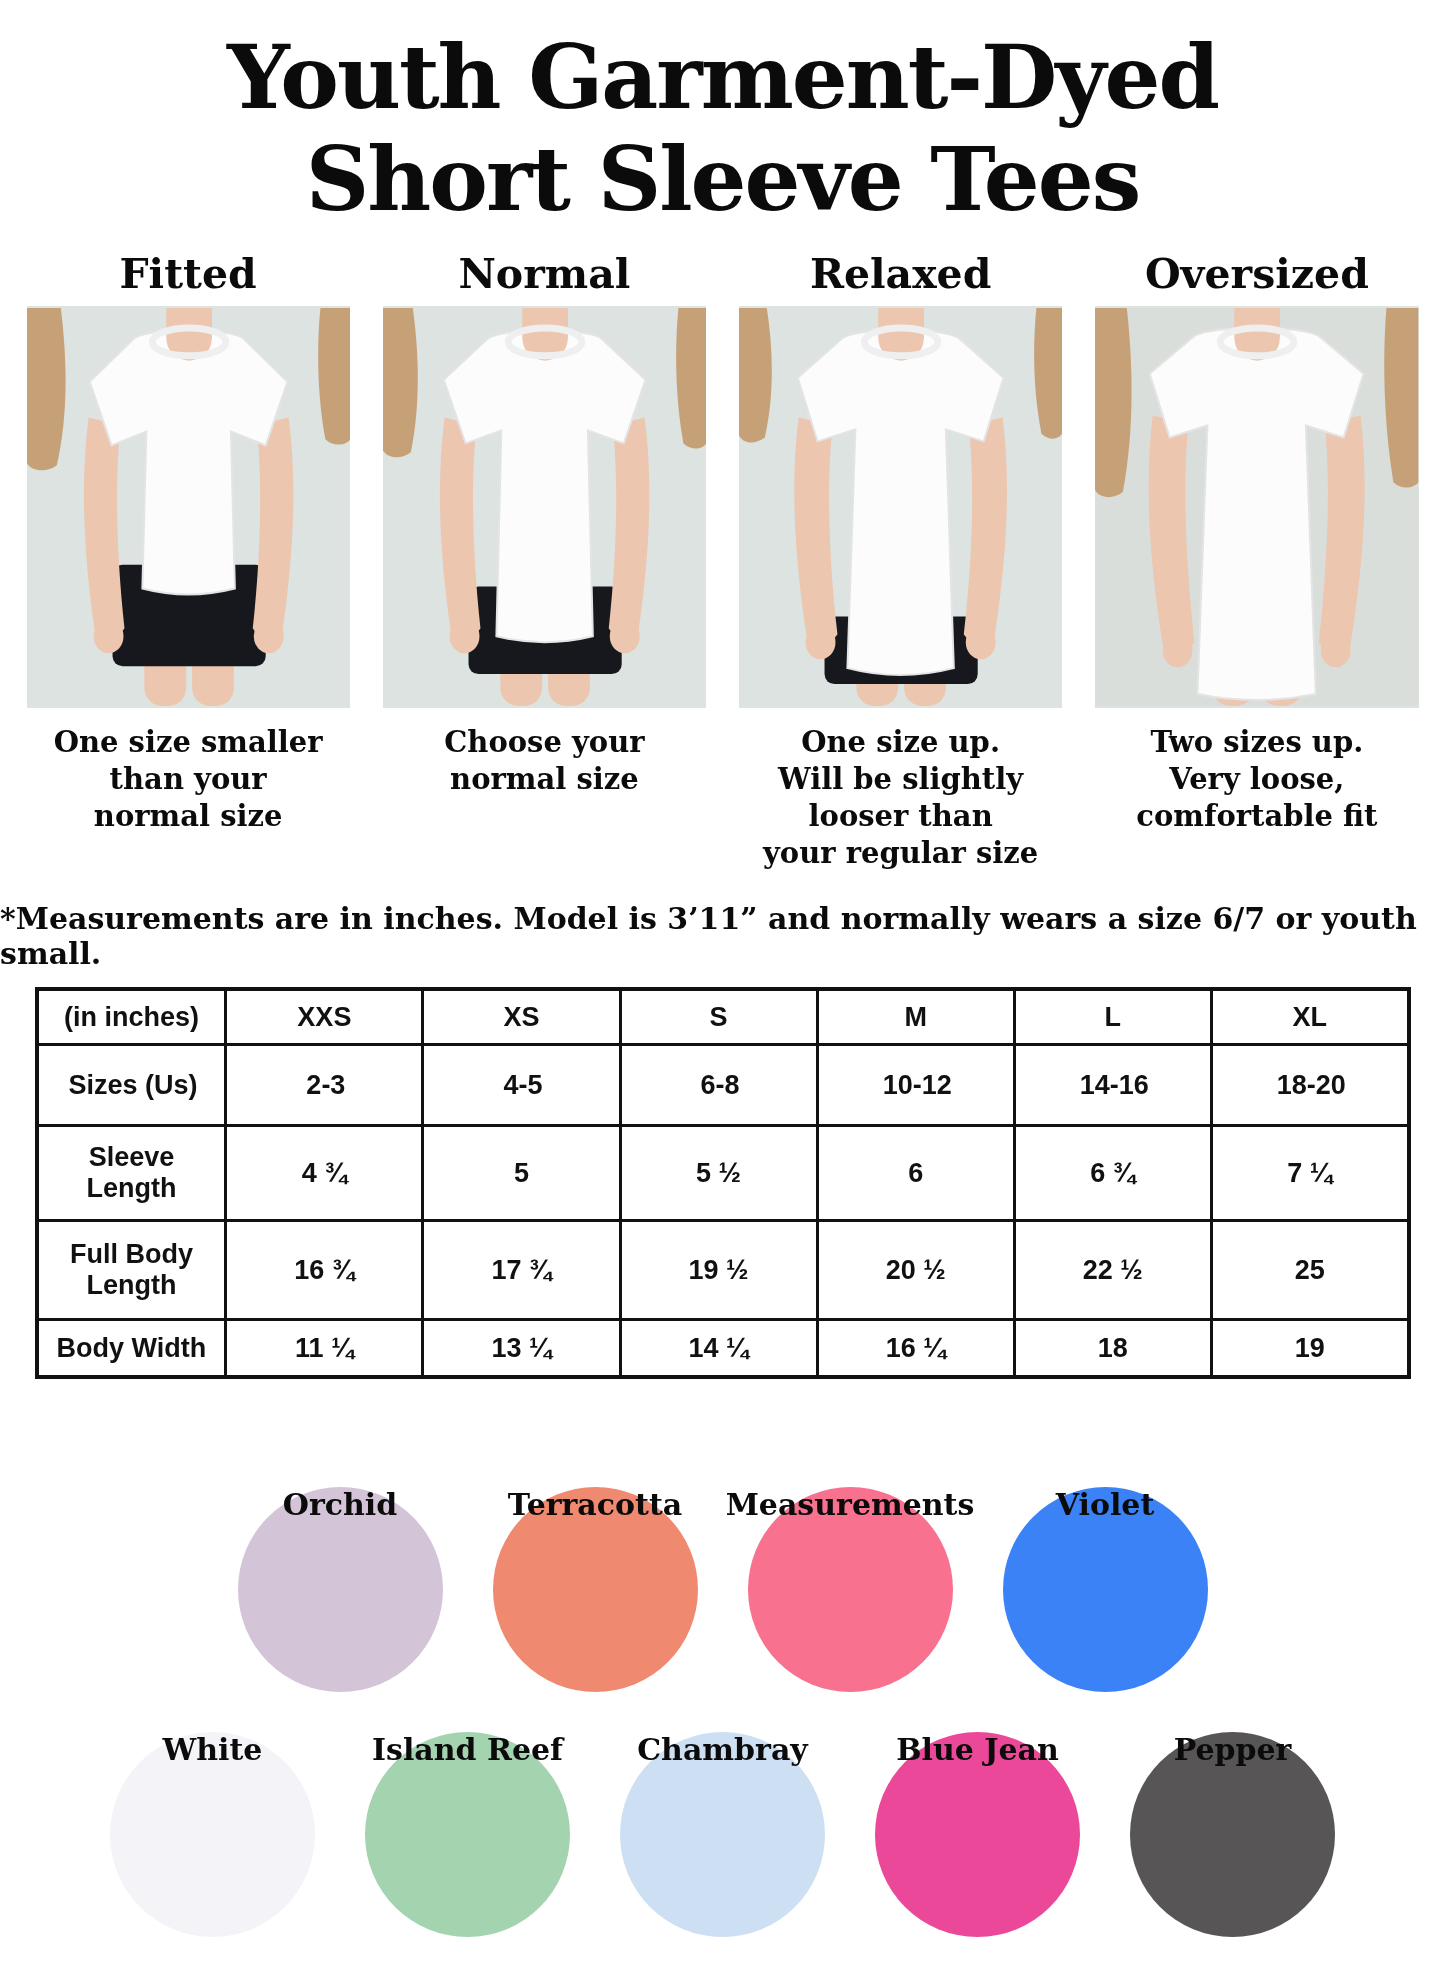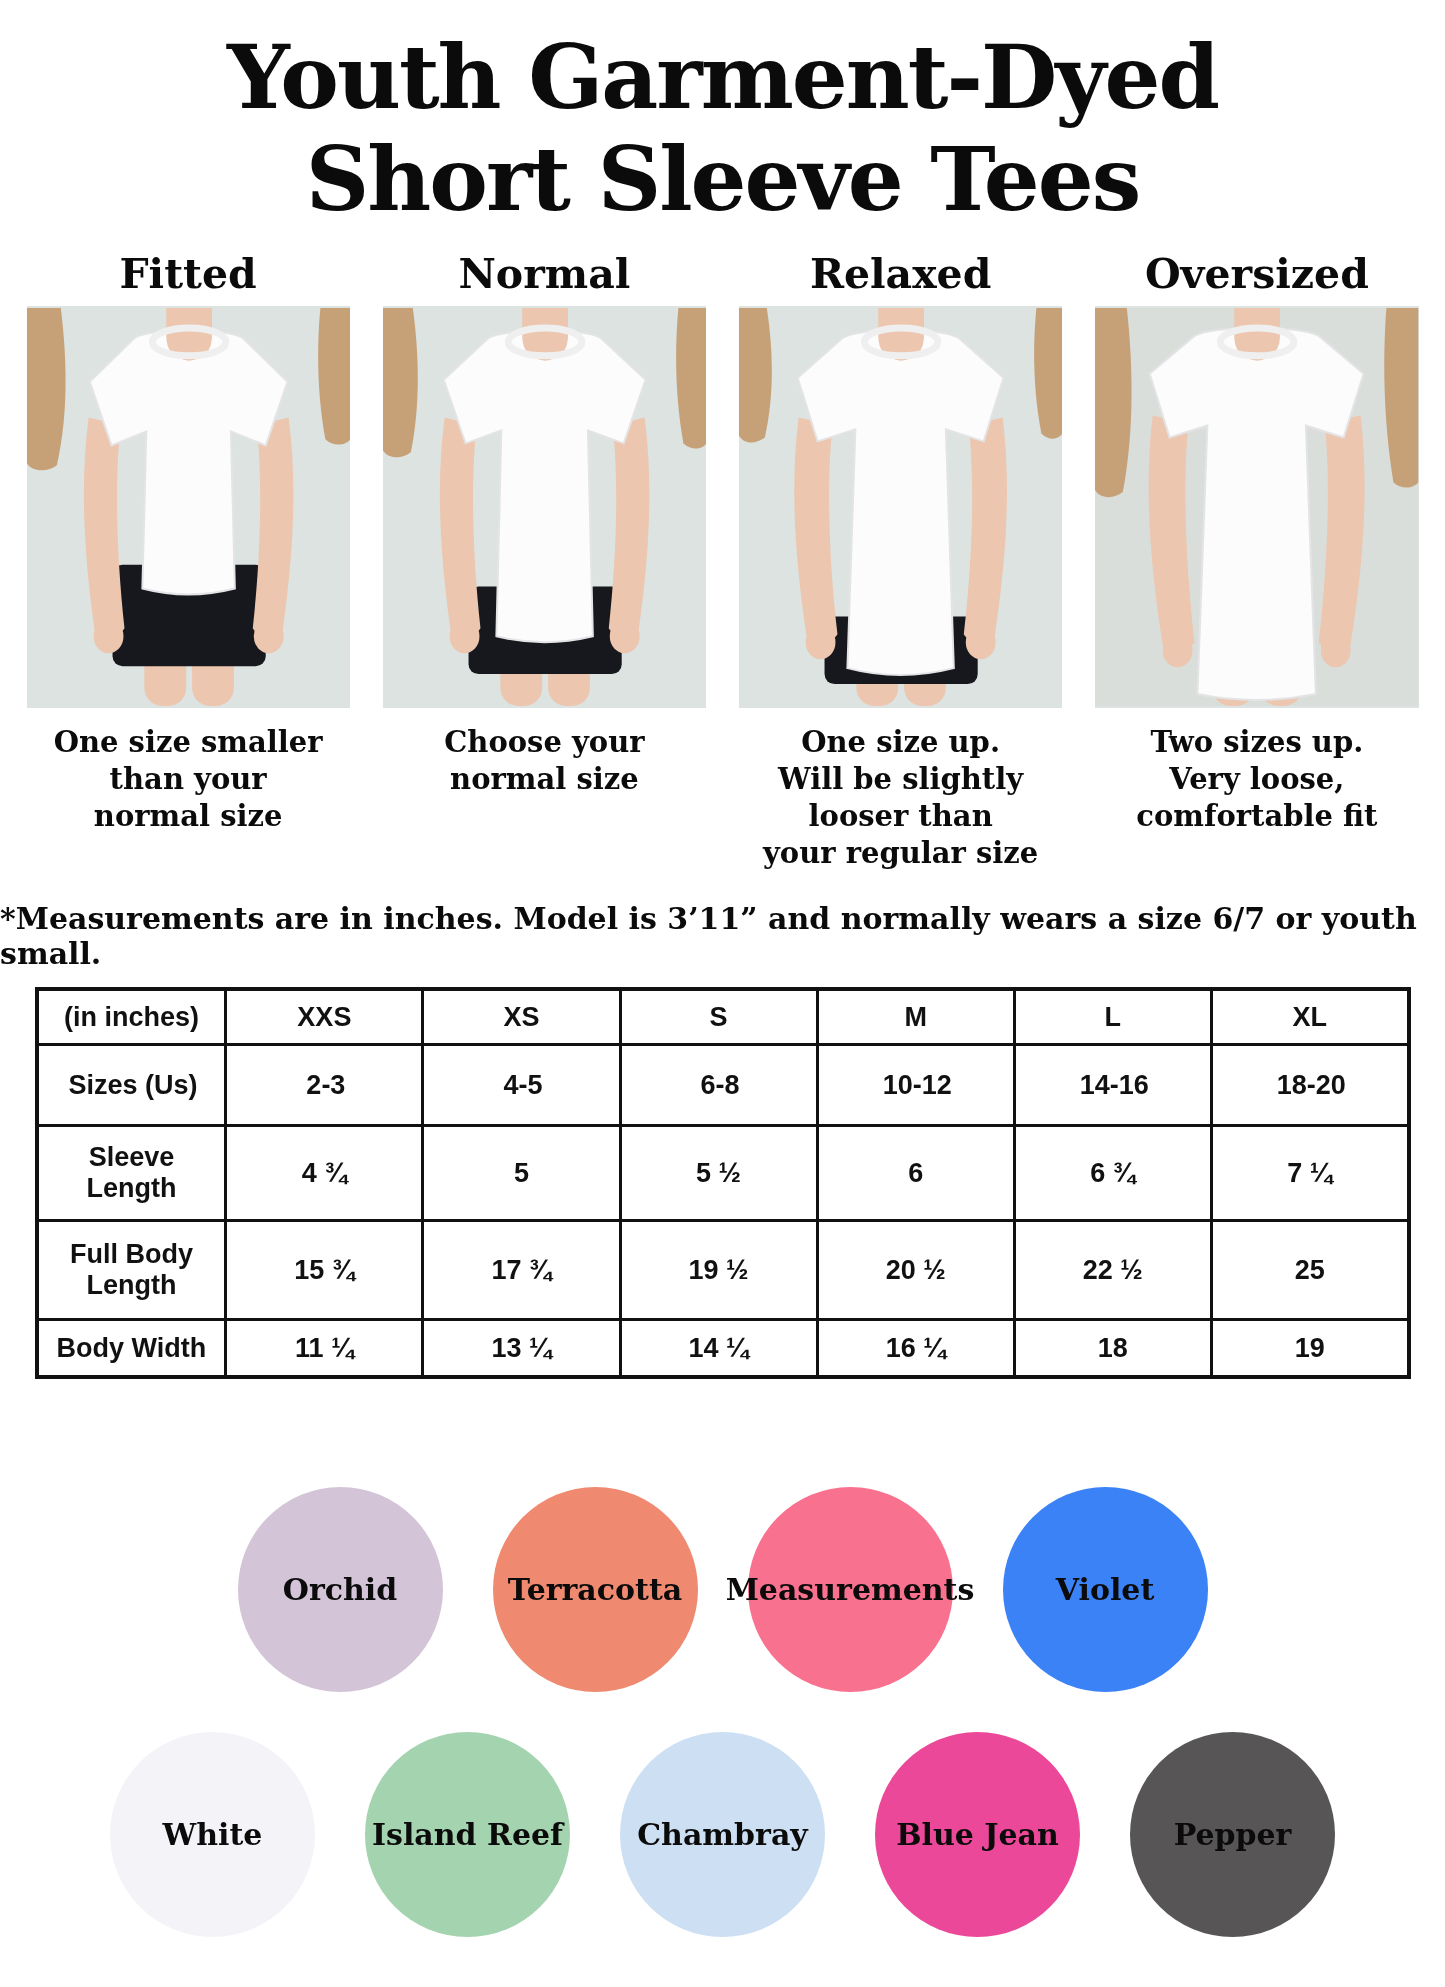--- a/index.html
+++ b/index.html
@@ -48,21 +48,21 @@
   tr.r-sleeve th,tr.r-sleeve td{height:84px;}
   tr.r-fullbody th,tr.r-fullbody td{height:88px;}
   tr.r-bodywidth th,tr.r-bodywidth td{height:46px;}
   .swatch-rows{margin-top:108px;}
   .swatch-row{
     display:flex;justify-content:center;gap:50px;
   }
   .swatch-row + .swatch-row{margin-top:40px;}
   .swatch-circle{
     width:205px;height:205px;border-radius:50%;
-    display:flex;align-items:center;justify-content:center;
+    display:flex;justify-content:center;
   }
   .swatch-name{
     font-weight:700;font-size:30px;text-align:center;color:#0b0b0b;
   }
 </style>
 </head>
 <body>
 
 <div class="title">Youth Garment-Dyed
 Short Sleeve Tees</div>
@@ -203,21 +203,21 @@
       <th>Sleeve Length</th>
       <td>4 ¾</td>
       <td>5</td>
       <td>5 ½</td>
       <td>6</td>
       <td>6 ¾</td>
       <td>7 ¼</td>
     </tr>
     <tr class="r-fullbody">
       <th>Full Body Length</th>
-      <td>15 ¾</td>
+      <td>16 ¾</td>
       <td>17 ¾</td>
       <td>19 ½</td>
       <td>20 ½</td>
       <td>22 ½</td>
       <td>25</td>
     </tr>
     <tr class="r-bodywidth">
       <th>Body Width</th>
       <td>11 ¼</td>
       <td>13 ¼</td>

